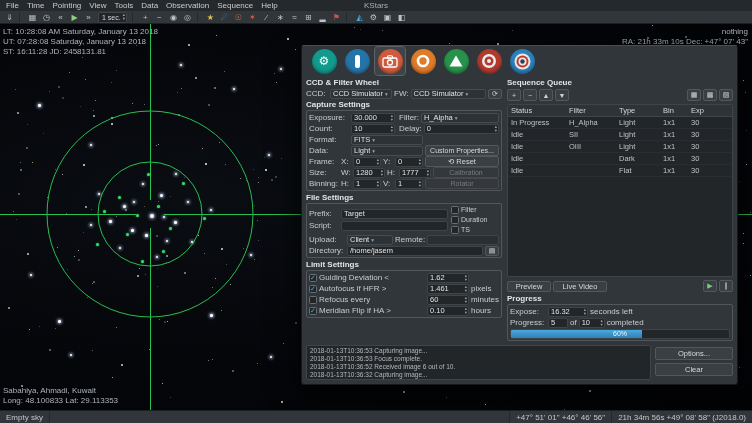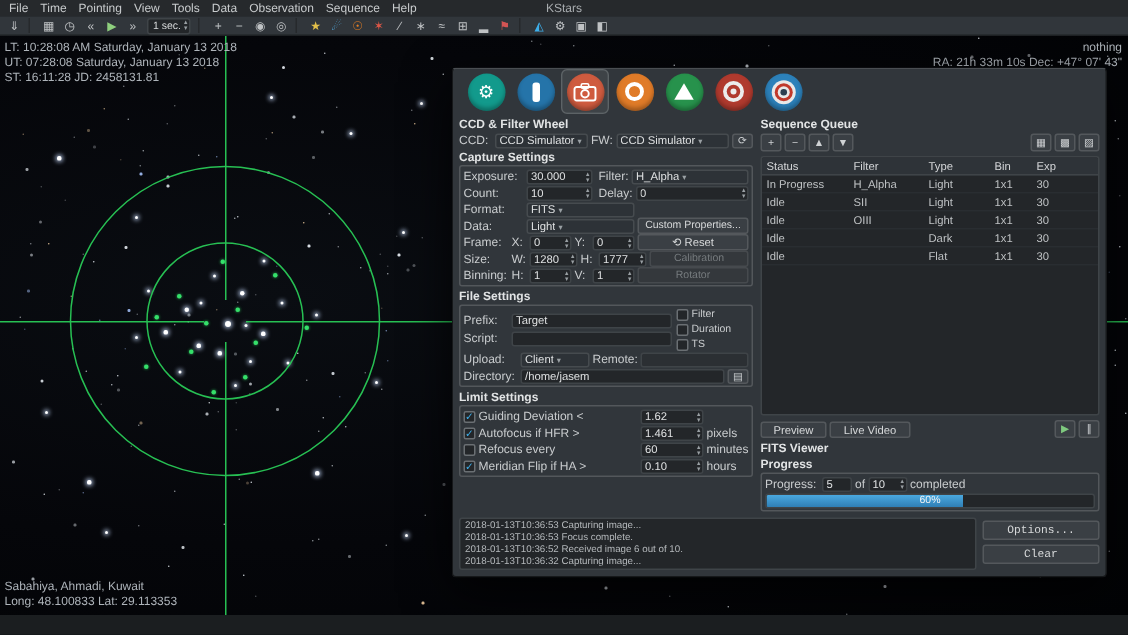--- a/index.html
+++ b/index.html
@@ -103,21 +103,21 @@
 
   .pbarwrap { flex: 1; height: 10px; background: #232629; border: 1px solid #3f4448; border-radius: 2px;
               position: relative; overflow: hidden; }
   .pfill { position: absolute; left: 0; top: 0; bottom: 0; background: linear-gradient(#4aa9e0, #2f7fb5); }
   .plabel { position: absolute; inset: 0; display: flex; align-items: center; justify-content: center;
             font-size: 7px; color: #f0f3f5; }
 
   .bottomrow { flex: none; height: 40px; display: flex; gap: 4px; padding: 1px 4px 4px; }
   .log { flex: 1; min-width: 0; background: #232629; border: 1px solid #3f4448; border-radius: 2px;
          font-size: 6.5px; line-height: 8px; color: #b4b8bb; padding: 1px 3px; overflow: hidden; }
-  .sidebtns { width: 78px; flex: none; display: flex; flex-direction: column; gap: 3px; padding-top: 2px; font-family: Liberation Mono, monospace; }
+  .sidebtns { width: 78px; flex: none; display: flex; flex-direction: column; gap: 3px; padding-top: 2px; }
   .sidebtns .btn { height: 13px; }
 
   
   .statusbar { position: absolute; bottom: 0; left: 0; right: 0; height: 13px; background: #31363b;
                border-top: 1px solid #1d2023; display: flex; align-items: center; font-size: 8px; color: #c4c7c9; z-index: 20; }
   .sseg { padding: 0 6px; height: 100%; display: flex; align-items: center; border-right: 1px solid #26292c; white-space: nowrap; }
   .sseg.right { border-right: none; border-left: 1px solid #26292c; }
   .sspace { flex: 1; }
 </style>
 </head>
@@ -904,24 +904,31 @@
           </div>
 
           <div class="row" style="height:14px;margin-top:2px">
             <span class="btn" style="width:44px">Preview</span>
             <span class="btn" style="width:54px">Live Video</span>
             <span style="flex:1"></span>
             <span class="sbtn" style="color:#7fc97f">▶</span>
             <span class="sbtn">∥</span>
           </div>
 
-          <div class="ptitle">FITS Viewer</div>
 
           <div class="ptitle">Progress</div>
           <div class="grp">
+            <div class="row">
+              <span class="lbl w36">Expose:</span>
+              <span class="spin" style="width:40px">
+                  <span class="val">16.32</span>
+                  <span class="arr"></span>
+                </span>
+              <span class="lbl">seconds left</span>
+            </div>
             <div class="row">
               <span class="lbl w36">Progress:</span>
               <span class="box" style="width:20px">
                   <span>5</span>
                 </span>
               <span class="lbl">of</span>
               <span class="spin" style="width:26px">
                   <span class="val">10</span>
                   <span class="arr"></span>
                 </span>
@@ -946,13 +953,19 @@
             <div>2018-01-13T10:36:32 Focus complete.</div>
           </div>
         <div class="sidebtns">
           <span class="btn">Options...</span>
           <span class="btn">Clear</span>
         </div>
       </div>
     </div>
   </div>
 
+  <div class="statusbar">
+    <span class="sseg">Empty sky</span>
+    <span class="sspace"></span>
+    <span class="sseg right">+47° 51' 01"   +46° 46' 56"</span>
+    <span class="sseg right">21h 34m 56s   +49° 08' 58" (J2018.0)</span>
+  </div>
 </div>
 
 </body></html>

